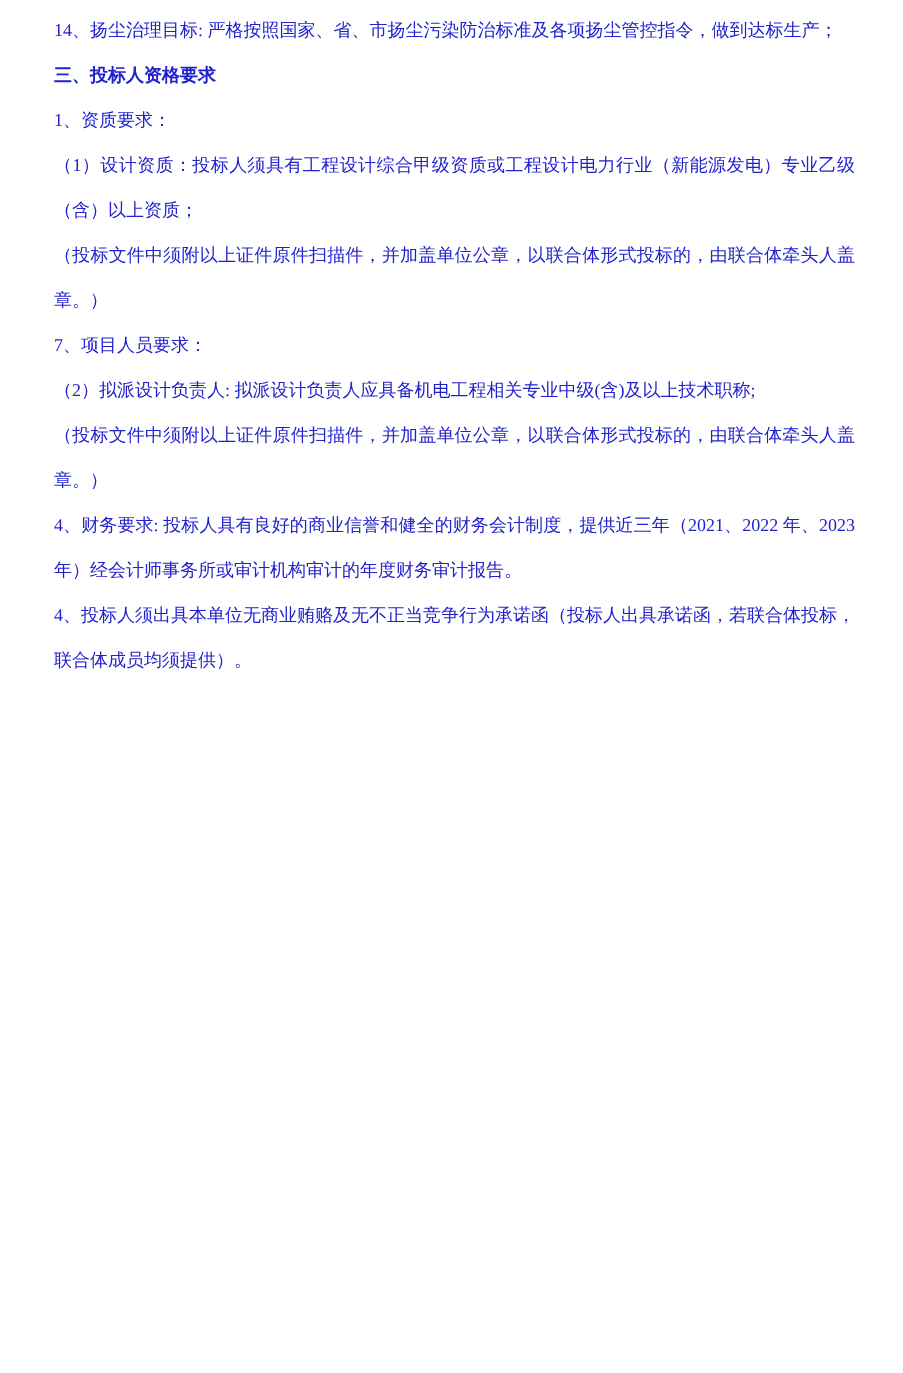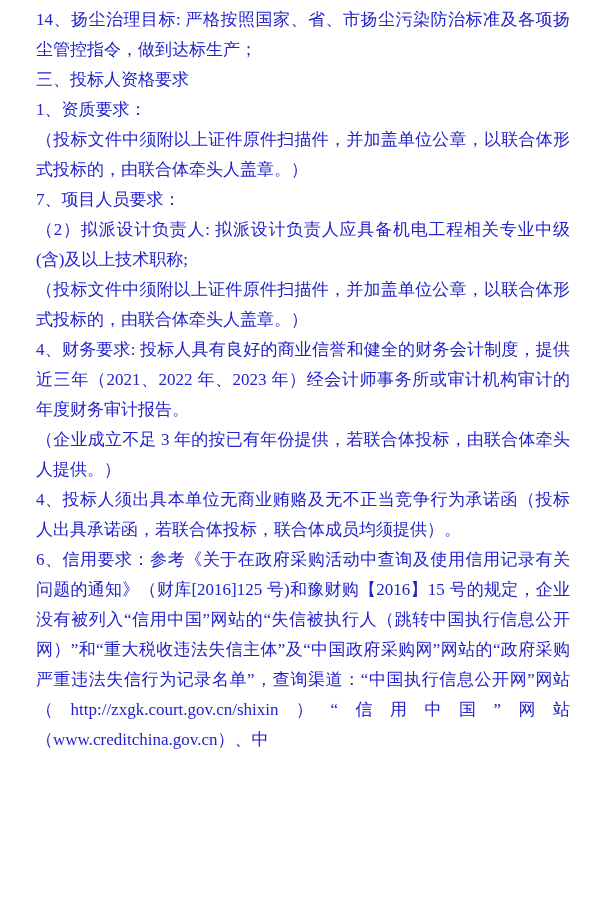--- a/index.html
+++ b/index.html
@@ -14,42 +14,41 @@
     position: relative;
   }
   .doc-page {
     box-sizing: border-box;
     width: 602px;
     height: 915px;
     padding: 5px 32px 0 36px;
     background: #ffffff;
     color: #2222cd;
     font-family: "Liberation Serif", "DejaVu Serif", serif;
-    font-size: 17px;
+    font-size: 12px;
     line-height: 30px;
     text-align: justify;
     overflow: hidden;
     overflow-wrap: break-word;
   }
   .doc-page p {
     margin: 0;
     padding: 0;
   }
   .doc-page p.heading {
-    font-weight: normal;
+    font-weight: bold;
   }
 </style>
 </head>
 <body>
 
 <div class="doc-page">
   <p>14、扬尘治理目标: 严格按照国家、省、市扬尘污染防治标准及各项扬尘管控指令，做到达标生产；</p>
   <p class="heading">三、投标人资格要求</p>
   <p>1、资质要求：</p>
+  <p>（1）设计资质：投标人须具有工程设计综合甲级资质或工程设计电力行业（新能源发电）专业乙级（含）以上资质；</p>
   <p>（投标文件中须附以上证件原件扫描件，并加盖单位公章，以联合体形式投标的，由联合体牵头人盖章。）</p>
   <p>7、项目人员要求：</p>
   <p>（2）拟派设计负责人: 拟派设计负责人应具备机电工程相关专业中级(含)及以上技术职称;</p>
   <p>（投标文件中须附以上证件原件扫描件，并加盖单位公章，以联合体形式投标的，由联合体牵头人盖章。）</p>
   <p>4、财务要求: 投标人具有良好的商业信誉和健全的财务会计制度，提供近三年（2021、2022 年、2023 年）经会计师事务所或审计机构审计的年度财务审计报告。</p>
-  <p>（企业成立不足 3 年的按已有年份提供，若联合体投标，由联合体牵头人提供。）</p>
   <p>4、投标人须出具本单位无商业贿赂及无不正当竞争行为承诺函（投标人出具承诺函，若联合体投标，联合体成员均须提供）。</p>
-  <p>6、信用要求：参考《关于在政府采购活动中查询及使用信用记录有关问题的通知》（财库[2016]125 号)和豫财购【2016】15 号的规定，企业没有被列入“信用中国”网站的“失信被执行人（跳转中国执行信息公开网）”和“重大税收违法失信主体”及“中国政府采购网”网站的“政府采购严重违法失信行为记录名单”，查询渠道：“中国执行信息公开网”网站（http://zxgk.court.gov.cn/shixin）“信用中国”网站（www.creditchina.gov.cn）、中</p>
 </div>
 
 </body></html>

